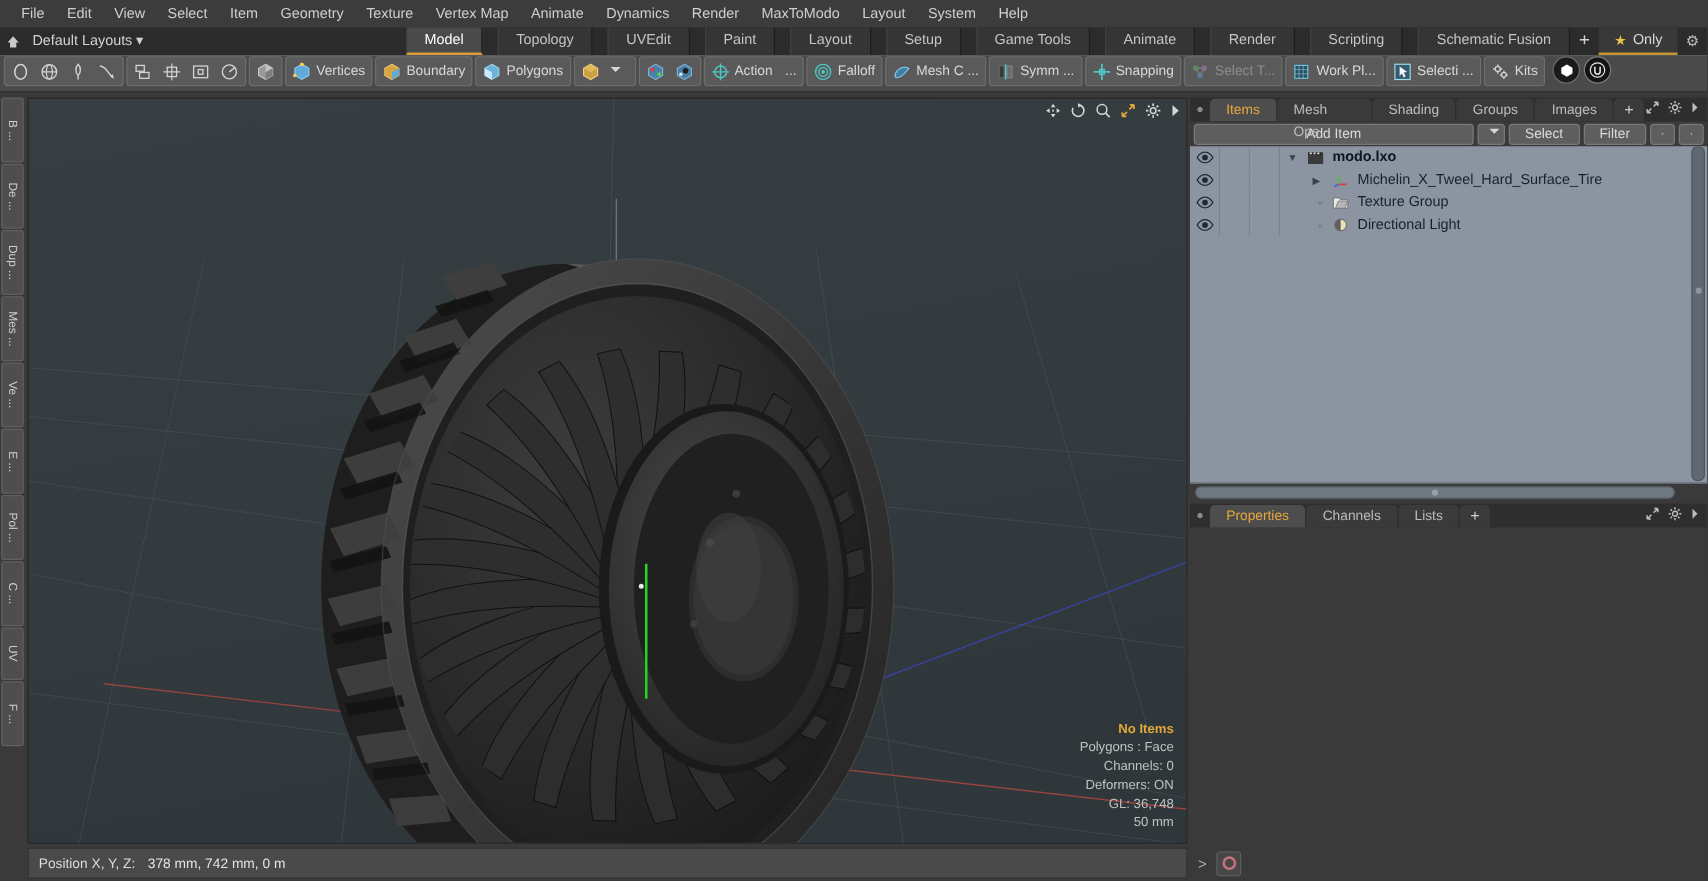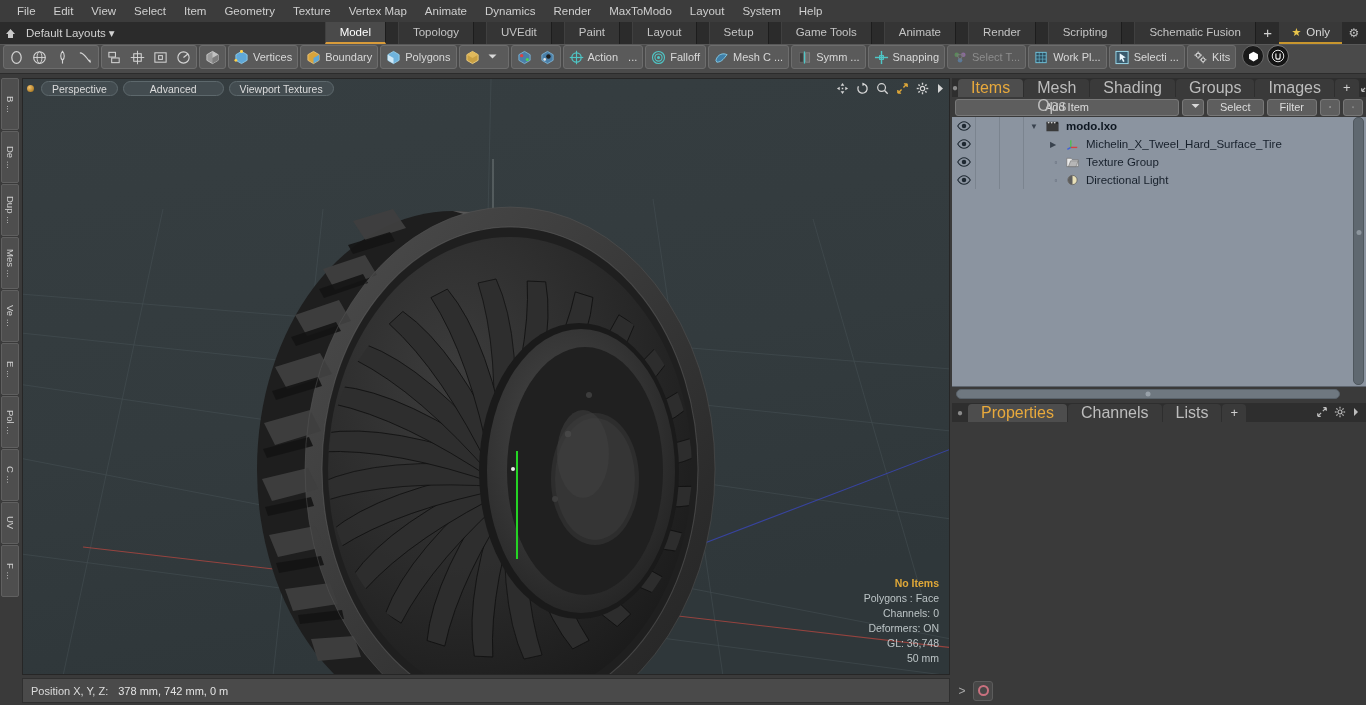--- a/index.html
+++ b/index.html
@@ -118,21 +118,21 @@
   
   .rpanel { position:absolute; left:952px; top:78px; width:414px; height:597px; background:#3a3a3a; }
 
   .tabrow {
     height:19px; display:flex; align-items:flex-end; background:#2e2e2e;
     position:relative;
   }
   .tabrow .lead { width:16px; display:flex; align-items:center; justify-content:center;
     color:#8a8a8a; font-size:10px; height:19px; }
   .ptab {
-    padding:0 13px; height:18px; line-height:18px; font-size:16px; color:#bdbdbd;
+    padding:0 13px; height:18px; line-height:18px; font-size:11px; color:#bdbdbd;
     background:#3a3a3a; border-radius:4px 4px 0 0; margin-right:1px;
   }
   .ptab.active { background:#4d4d4d; color:#e8a93c; }
   .ptab.plus { padding:0 8px; color:#cfcfcf; font-size:13px; line-height:17px; }
   .tabrow .right { margin-left:auto; display:flex; align-items:center; gap:6px; padding-right:6px; height:19px; }
   .tabrow .right span { color:#bdbdbd; font-size:11px; }
 
   .additem-row {
     height:20px; display:flex; align-items:center; padding:2px 3px; gap:3px; background:#3a3a3a;
   }
@@ -664,26 +664,20 @@
           <line x1="0" y1="0" x2="0" y2="-26" stroke="#3fc03f" stroke-width="2"></line>
           <text x="-4" y="-29" fill="#3fc03f" font-size="8" font-family="Liberation Sans, sans-serif">Y</text>
           <line x1="0" y1="0" x2="24" y2="7" stroke="#c03a3a" stroke-width="2"></line>
           <text x="26" y="11" fill="#c03a3a" font-size="8" font-family="Liberation Sans, sans-serif">X</text>
           <line x1="0" y1="0" x2="-16" y2="11" stroke="#3a52d8" stroke-width="2"></line>
           <text x="-24" y="14" fill="#3a52d8" font-size="8" font-family="Liberation Sans, sans-serif">Z</text>
         </g>
       </svg>
     </div>
 
-    <div class="vp-header">
-      <div class="vp-dot"></div>
-      <div class="vp-pill">Perspective</div>
-      <div class="vp-pill wide">Advanced</div>
-      <div class="vp-pill">Viewport Textures</div>
-    </div>
 
     <div class="vp-ctrls">
       <span class="ci">
         <svg width="13" height="13" viewBox="0 0 14 14">
             <path d="M7 1 L9 4 H5 Z M7 13 L5 10 H9 Z M1 7 L4 5 V9 Z M13 7 L10 9 V5 Z M6.2 6.2h1.6v1.6H6.2z" fill="#d6d6d6"></path>
           </svg>
       </span>
       <span class="ci">
         <svg width="13" height="13" viewBox="0 0 14 14">
             <path d="M7 2 a5 5 0 1 1 -4.4 2.6" stroke="#d6d6d6" stroke-width="1.4" fill="none"></path>

